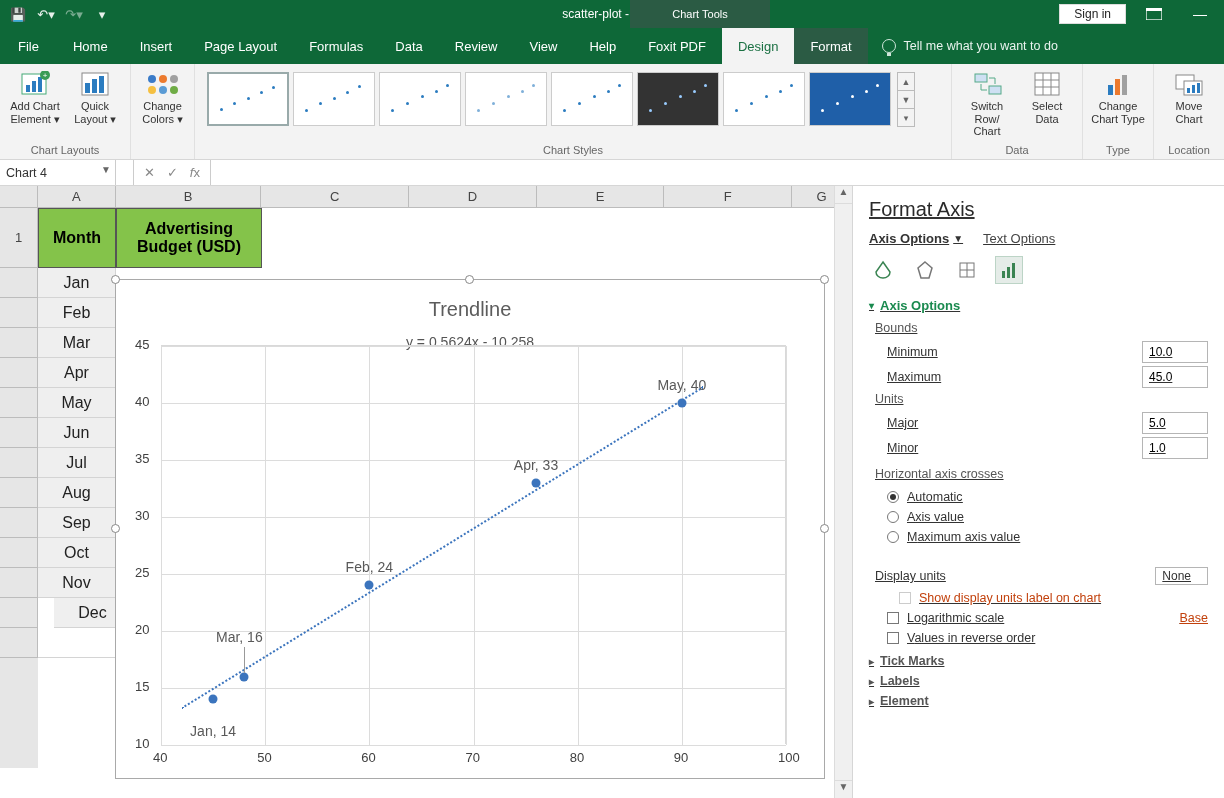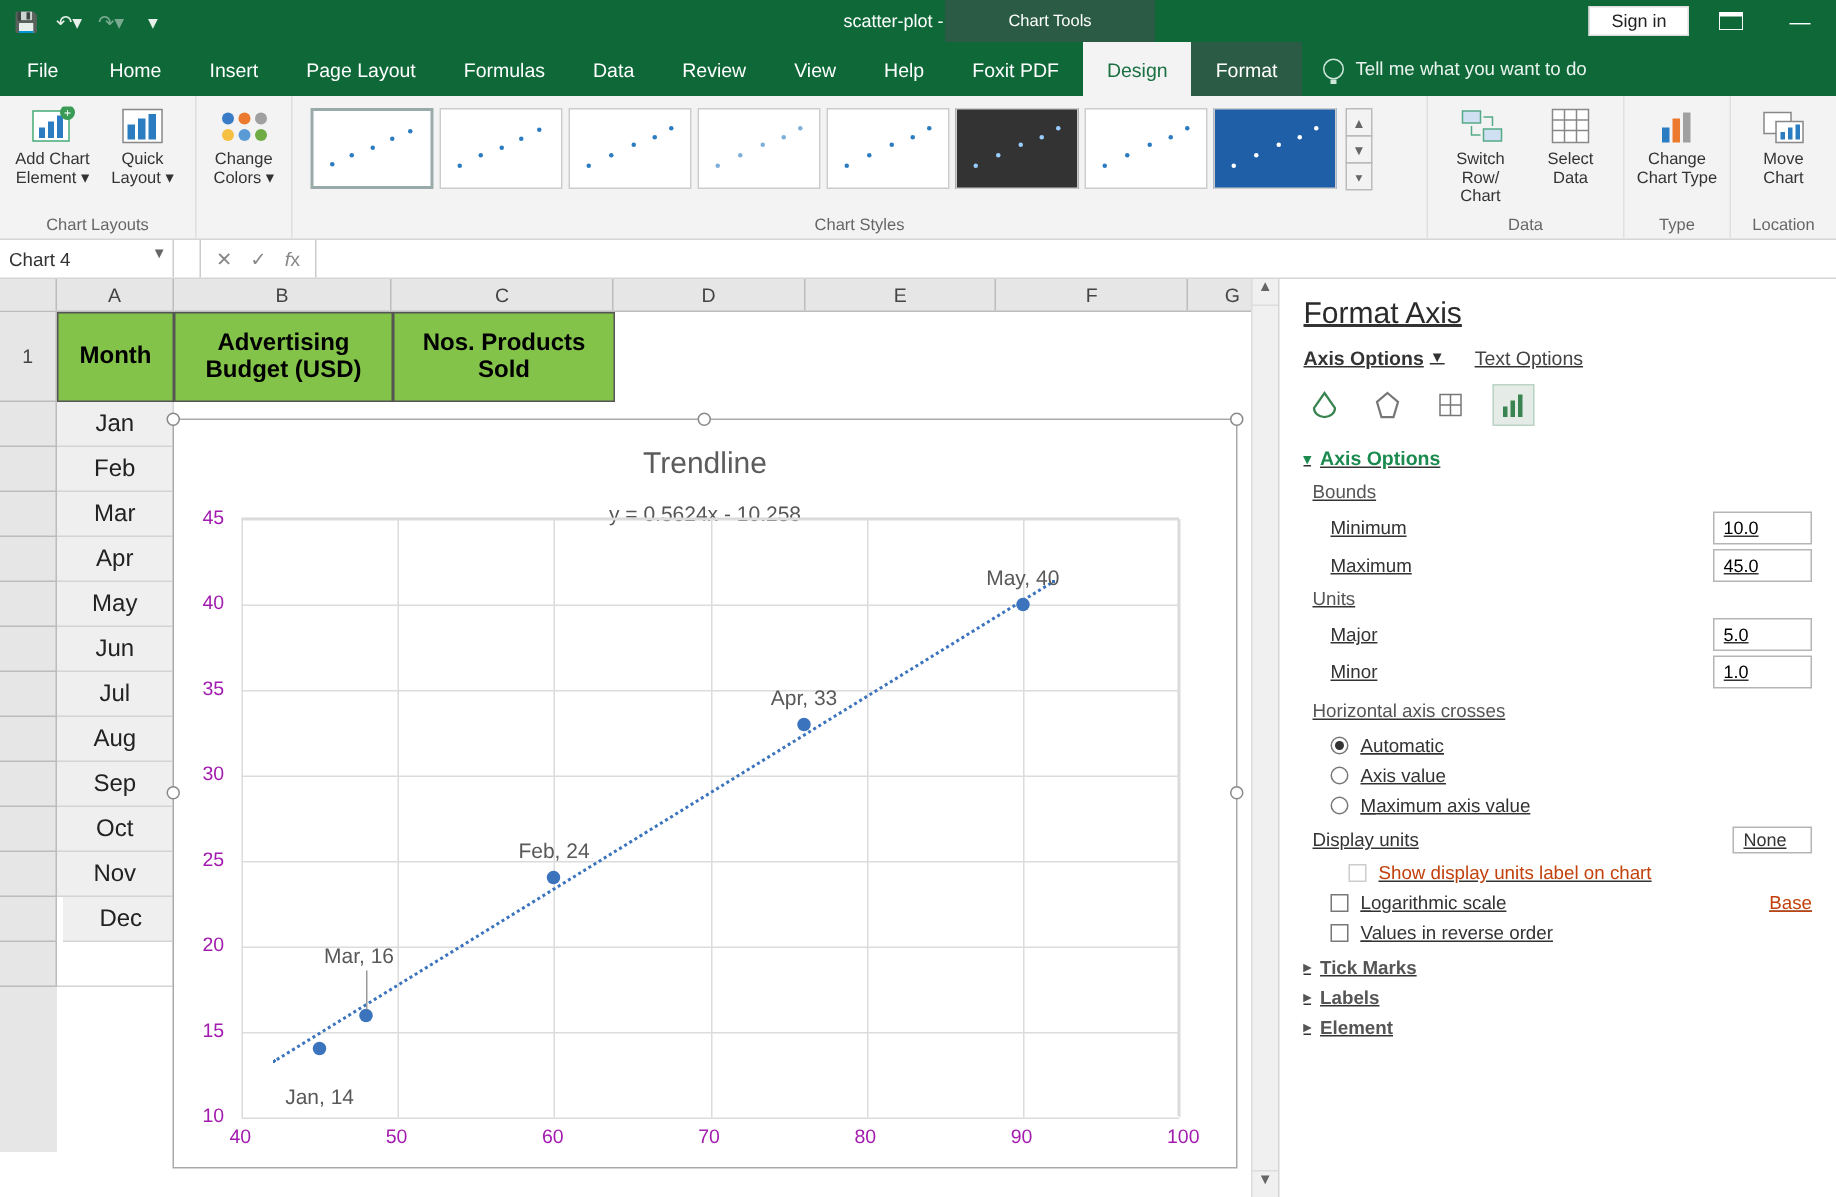--- a/index.html
+++ b/index.html
@@ -77,21 +77,21 @@
   .cells { position: relative; }
   .hdrcell { position: absolute; background: #84c34a; border: 1px solid #555; font-weight: bold; font-size: 16px; display: flex; align-items: center; justify-content: center; text-align: center; padding: 2px; line-height: 1.15; }
   .mcell { position: absolute; width: 78px; height: 30px; border-right: 1px solid #d4d4d4; border-bottom: 1px solid #d4d4d4; background: #efefef; font-size: 16px; display: flex; align-items: center; justify-content: center; color: #222; }
   .emptycell { position: absolute; width: 78px; height: 30px; border-right: 1px solid #d4d4d4; border-bottom: 1px solid #d4d4d4; }
 
   
   .chartobj { position: absolute; left: 115px; top: 93px; width: 710px; height: 500px; background: #fff; border: 1px solid #a9a9a9; }
   .hdl { position: absolute; width: 9px; height: 9px; background: #fff; border: 1px solid #888; border-radius: 50%; }
   .plotinner { position: absolute; left: 45px; right: 40px; top: 65px; bottom: 36px; border-top: 1px solid #d9d9d9; border-right: 1px solid #d9d9d9; }
   .gl { position: absolute; background: #dcdcdc; }
-  .axlabel { position: absolute; font-size: 13px; color: #a21caf; }
+  .axlabel { position: absolute; font-size: 13px; color: #404040; }
   .ctitle { position: absolute; left: 0; right: 0; top: 18px; text-align: center; font-size: 20px; color: #5c5c5c; }
   .ceq { position: absolute; left: 0; right: 0; top: 54px; text-align: center; font-size: 14px; color: #555; }
   .pt { position: absolute; width: 9px; height: 9px; background: #3b74bd; border-radius: 50%; transform: translate(-50%, -50%); }
   .ptlabel { position: absolute; font-size: 14px; color: #595959; white-space: nowrap; transform: translate(-50%, -100%); }
   .trend { position: absolute; border-top: 2px dotted #3b74bd; transform-origin: left center; }
   .leader { position: absolute; width: 1px; background: #999; }
 
   .vscroll { position: absolute; right: 0; top: 0; bottom: 0; width: 18px; background: #f0f0f0; border-left: 1px solid #dcdcdc; }
   .vscroll .up, .vscroll .dn { height: 18px; text-align: center; font-size: 10px; color: #666; border-bottom: 1px solid #dcdcdc; cursor: pointer; }
   .vscroll .dn { border-top: 1px solid #dcdcdc; border-bottom: none; position: absolute; bottom: 0; width: 100%; }
@@ -405,35 +405,34 @@
           <div class="rh"></div>
           <div class="rh"></div>
           <div class="rh"></div>
           <div class="rh"></div>
           <div class="rh"></div>
       </div>
       <div class="cells" style="flex:1;position:relative;height:560px">
 
         <div class="hdrcell" style="left:0;top:0;width:78px;height:60px">Month</div>
         <div class="hdrcell" style="left:78px;top:0;width:146px;height:60px">Advertising Budget (USD)</div>
-        <div class="hdrcell" style="left:224px;top:0;width:148px;height:60px">Nos. Products Sold</div>
 
         <div id="monthcells">
             <div class="mcell" style="left: 0px; top: 60px;">Jan</div>
             <div class="mcell" style="left: 0px; top: 90px;">Feb</div>
             <div class="mcell" style="left: 0px; top: 120px;">Mar</div>
             <div class="mcell" style="left: 0px; top: 150px;">Apr</div>
             <div class="mcell" style="left: 0px; top: 180px;">May</div>
             <div class="mcell" style="left: 0px; top: 210px;">Jun</div>
             <div class="mcell" style="left: 0px; top: 240px;">Jul</div>
             <div class="mcell" style="left: 0px; top: 270px;">Aug</div>
             <div class="mcell" style="left: 0px; top: 300px;">Sep</div>
             <div class="mcell" style="left: 0px; top: 330px;">Oct</div>
             <div class="mcell" style="left: 0px; top: 360px;">Nov</div>
-            <div class="mcell" style="left: 4px; top: 390px;">Dec</div>
+            <div class="mcell" style="left: 16px; top: 390px;">Dec</div>
           </div>
         <div class="emptycell" style="left:0;top:420px"></div>
 
       </div>
     </div>
 
     <div class="chartobj">
 
       <div class="hdl" style="left:-5px;top:-5px"></div>
       <div class="hdl" style="left:calc(50% - 5px);top:-5px"></div>
@@ -567,21 +566,21 @@
         </div>
       <div class="radio">
           <span class="r"></span>
           <span>Axis value</span>
         </div>
       <div class="radio">
           <span class="r"></span>
           <span><u>M</u>aximum axis value</span>
         </div>
 
-      <div class="field" style="margin-top:4px">
+      <div class="field" style="margin-top:20px">
           <div class="flabel" style="padding-left:6px">Display units</div>
           <div class="selectish"><span>None</span></div>
         </div>
       <div class="check gray" style="padding-left:30px">
           <span class="c" style="border-color:#ccc"></span>
           <span>Show display units label on chart</span>
         </div>
 
       <div class="check">
           <span class="c"></span>

